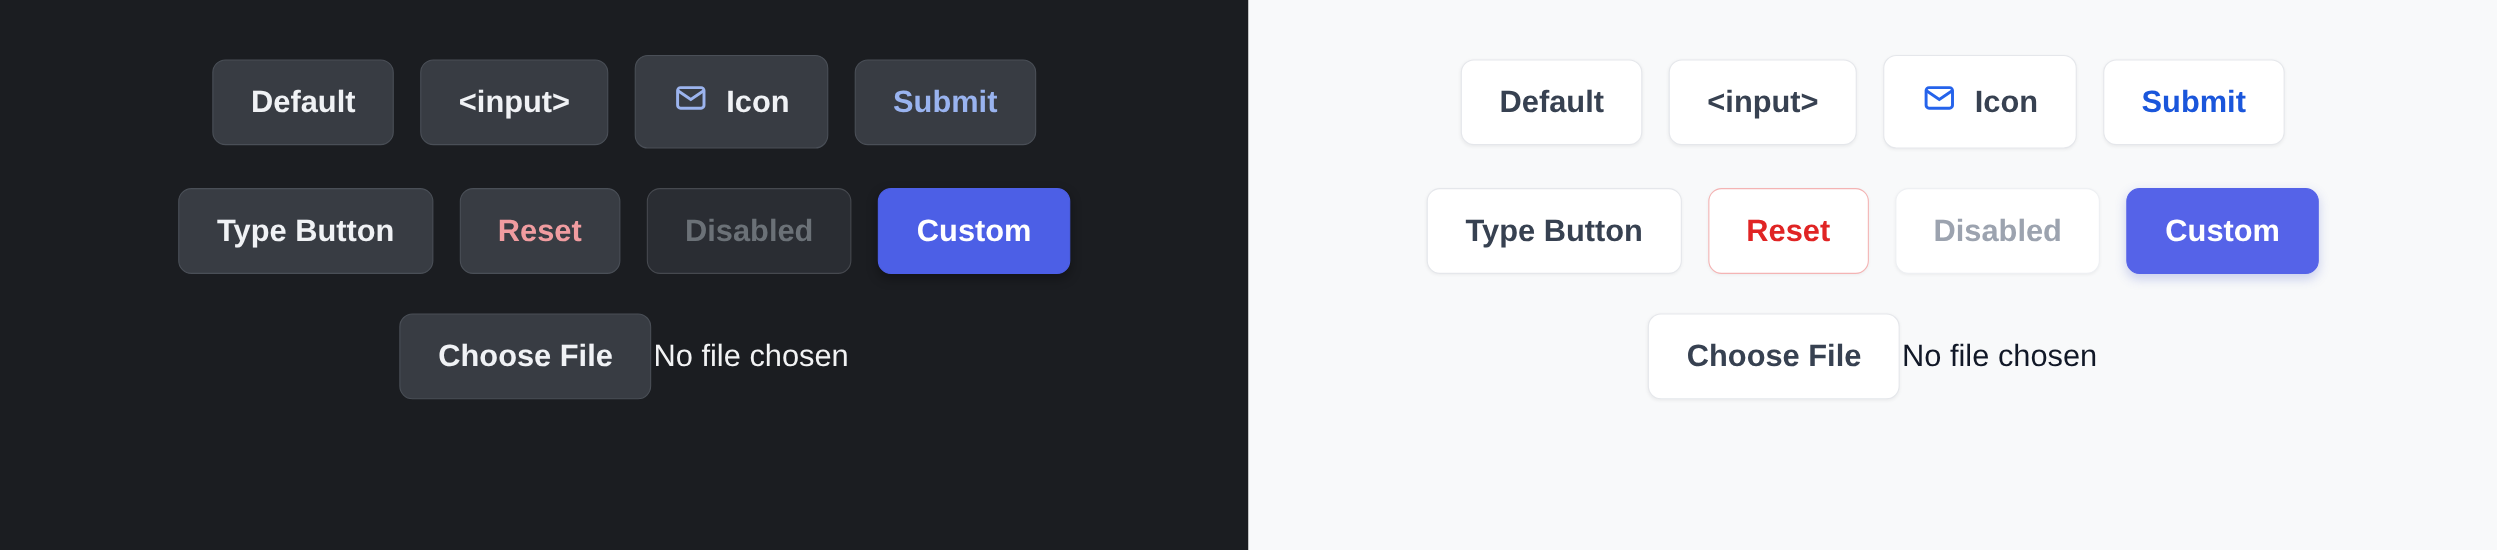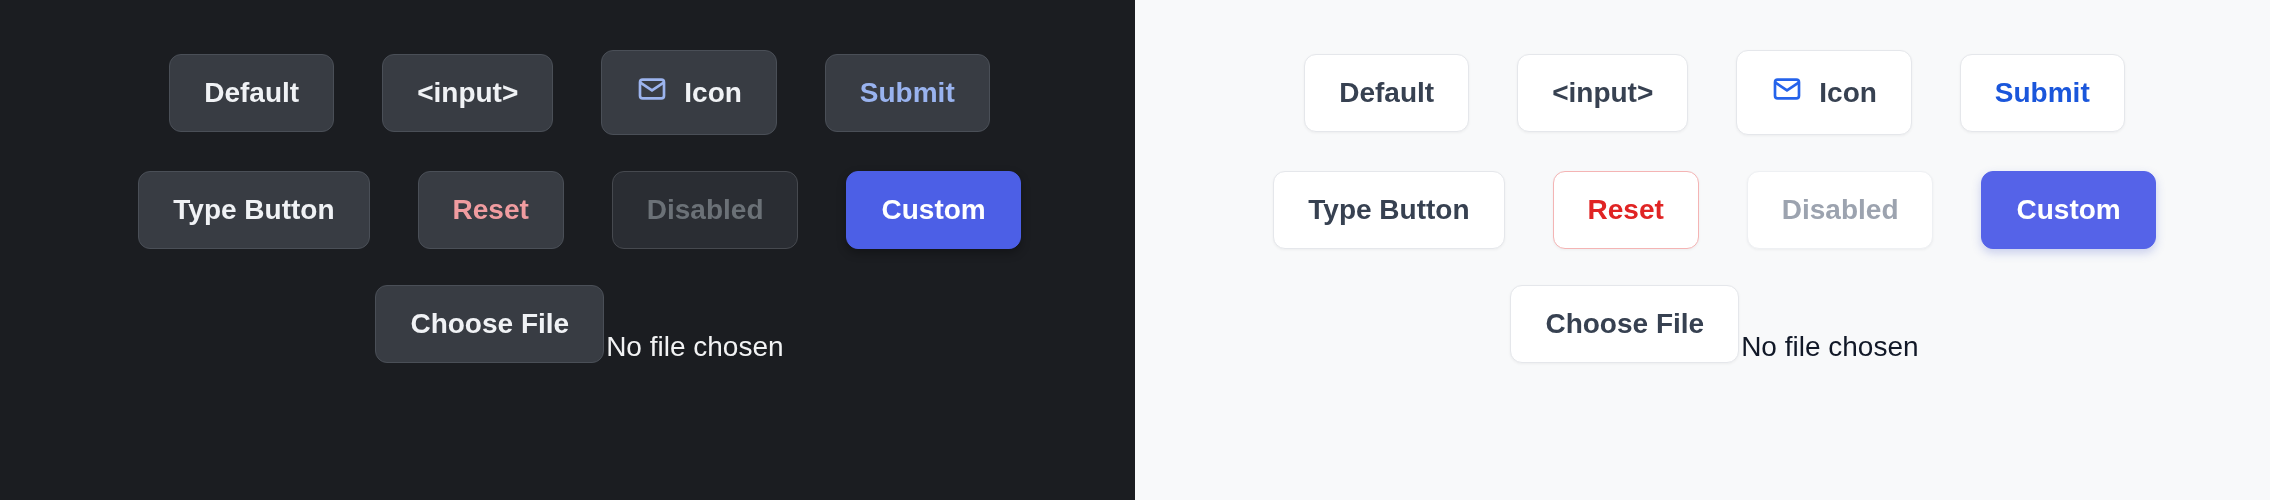--- a/index.html
+++ b/index.html
@@ -44,21 +44,20 @@
       font-size: 28px;
       font-weight: 700;
       padding: 22px 34px;
       border-radius: 12px;
       display: inline-flex;
       align-items: center;
       gap: 16px;
       cursor: pointer;
       white-space: nowrap;
       border: 1px solid transparent;
-      margin-left: 24px;
     }
 
     
     .dark .btn {
       background: #383c43;
       color: #f0f2f5;
       border: 1px solid #4a4f57;
     }
 
     .dark .btn.submit {
@@ -129,21 +128,21 @@
       height: 32px;
       stroke-width: 2;
       fill: none;
     }
 
     .dark .icon-svg { stroke: #9cb4ee; }
     .light .icon-svg { stroke: #2563eb; }
 
     .file-wrap {
       display: flex;
-      align-items: flex-end;
+      align-items: center;
       gap: 2px;
     }
   </style>
 </head>
 <body>
 
 <div class="panel dark">
   <div class="row">
     <button class="btn">
       <span>Default</span>

